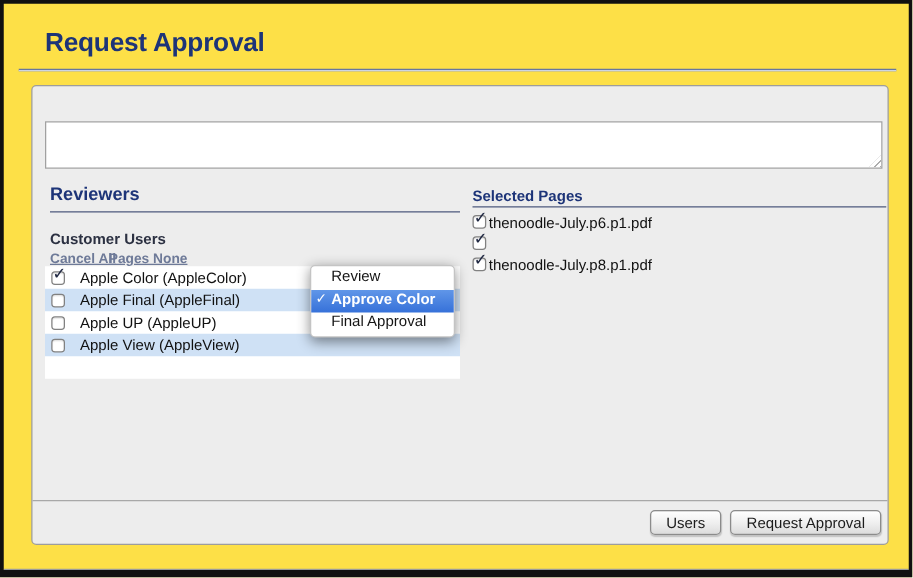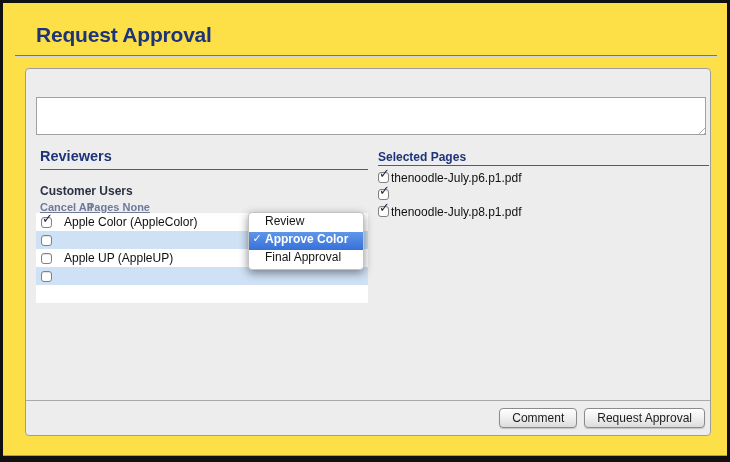--- a/index.html
+++ b/index.html
@@ -136,27 +136,29 @@
 
   <div class="user-list">
     <div class="user-row">
       <span class="cb checked">
           <span class="tick">✓</span>
         </span>
       <span>Apple Color (AppleColor)</span>
     </div>
     <div class="user-row">
       <span class="cb"></span>
+      <span>Apple Final (AppleFinal)</span>
     </div>
     <div class="user-row">
       <span class="cb"></span>
       <span>Apple UP (AppleUP)</span>
     </div>
     <div class="user-row">
       <span class="cb"></span>
+      <span>Apple View (AppleView)</span>
     </div>
   </div>
 
   <div class="role-menu">
     <div class="menu-item">
       <span class="mi-check">✓</span>
       <span>Review</span>
     </div>
     <div class="menu-item selected">
       <span class="mi-check">✓</span>
@@ -186,17 +188,17 @@
     <div class="file-row">
       <span class="cb checked">
           <span class="tick">✓</span>
         </span>
       <span>thenoodle-July.p8.p1.pdf</span>
     </div>
   </div>
 
   <div class="footer-divider"></div>
   <div class="footer-buttons">
-    <button class="aqua-btn">Comment</button>
+    <button class="aqua-btn">Users</button>
     <button class="aqua-btn">Request Approval</button>
   </div>
 
 </div>
 
 </body></html>

